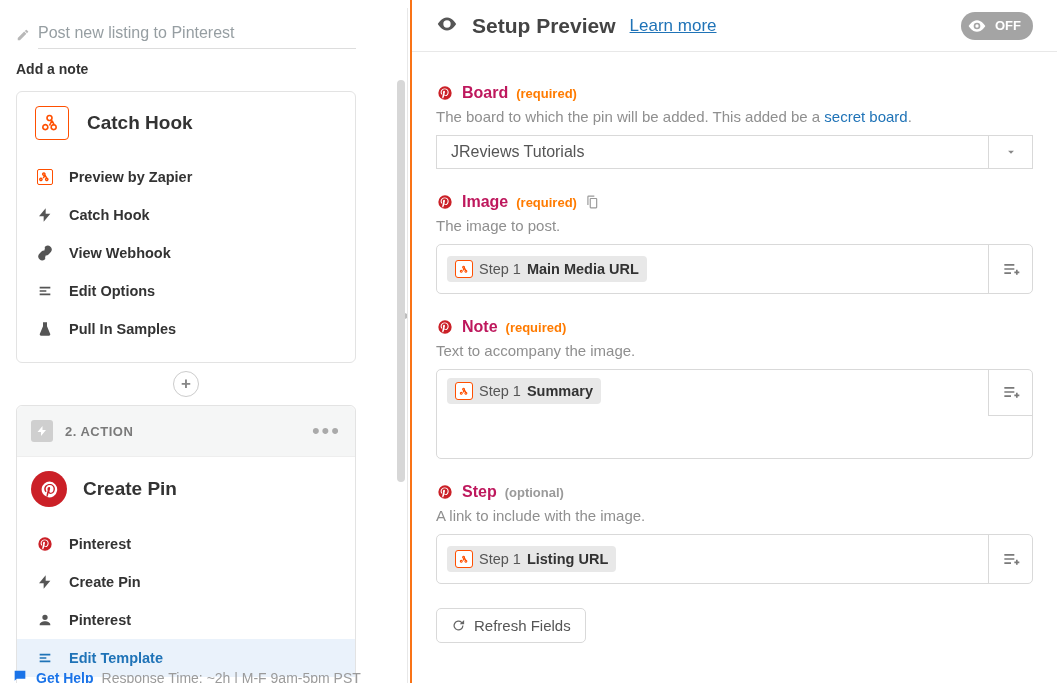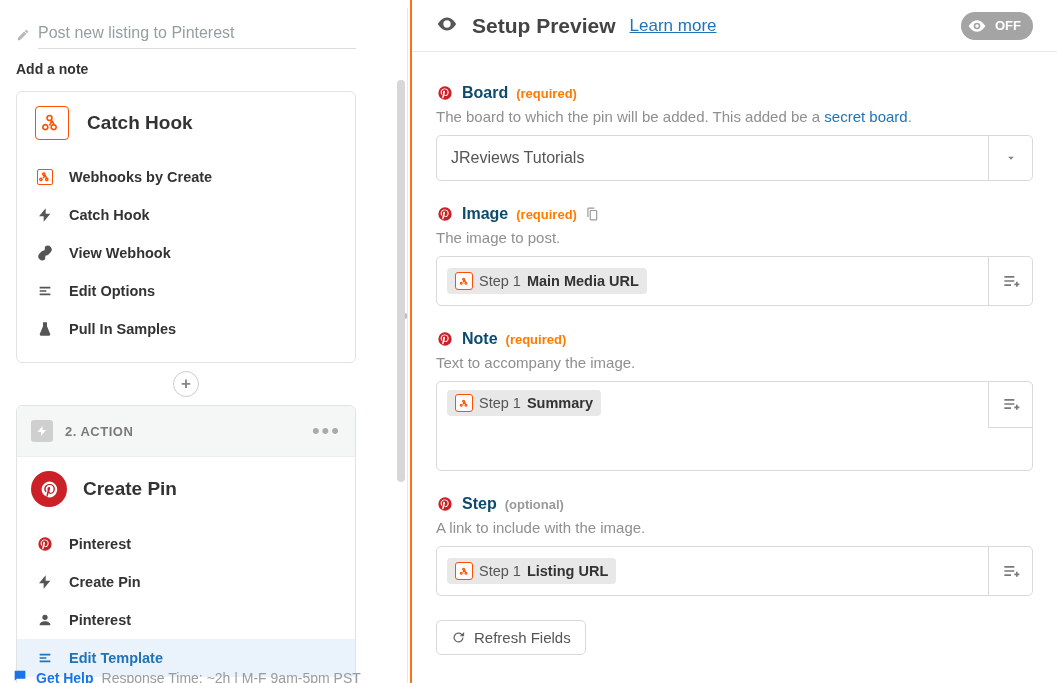--- a/index.html
+++ b/index.html
@@ -210,32 +210,32 @@
     height: 620px;
     overflow: hidden;
   }
   .field { margin-bottom: 24px; }
   .field-label-row {
     display: flex; align-items: center; gap: 8px;
     margin-bottom: 6px;
   }
   .pinico-sm { width: 18px; height: 18px; display:flex;align-items:center;justify-content:center;}
   .pinico-sm svg { width: 16px; height: 16px; fill: #cb2027; }
-  .field-label { font-size: 16px; font-weight: 700; color: #0c4a6e; }
+  .field-label { font-size: 16px; font-weight: 700; color: #be185d; }
   .req { font-size: 13px; color: #ff7b00; font-weight: 700; }
   .opt { font-size: 13px; color: #9a9a9a; font-weight: 700; }
   .noteico { color:#999; display:flex;}
   .noteico svg { width:14px;height:14px; }
   .field-desc { font-size: 15px; color: #8f8f8f; margin-bottom: 10px; }
   .field-desc a { color: #1f73b7; text-decoration: none; }
   .dropdown {
     display: flex;
     border: 1px solid #d9d9d9;
-    border-radius: 5px;
-    height: 46px;
+    border-radius: 0;
+    height: 34px;
   }
   .dropdown .val {
     flex: 1;
     padding: 0 14px;
     display: flex; align-items: center;
     font-size: 16px;
     color: #555;
   }
   .dropdown .arrow {
     width: 44px;
@@ -321,21 +321,21 @@
       </div>
       <ul class="step-list">
         <li class="step-item">
           <span class="iconw">
               <span style="width:16px;height:16px;border:1px solid #ff4f00;border-radius:2px;display:flex;align-items:center;justify-content:center;">
                 <svg viewBox="0 0 24 24">
                   <path fill="none" stroke="#ff4f00" stroke-width="2.5" d="M7 16a2 2 0 1 1 0-.01M17 16a2 2 0 1 1 0-.01M12 7a2 2 0 1 1 0-.01M12 9l-3 5M12 9l3 5"></path>
                 </svg>
               </span>
             </span>
-          <span>Webhooks by Create</span>
+          <span>Preview by Zapier</span>
         </li>
         <li class="step-item">
           <span class="iconw">
               <svg viewBox="0 0 24 24">
                 <path fill="#555" d="M13 2L3 14h7v8l10-12h-7z"></path>
               </svg>
             </span>
           <span>Catch Hook</span>
         </li>
         <li class="step-item">

